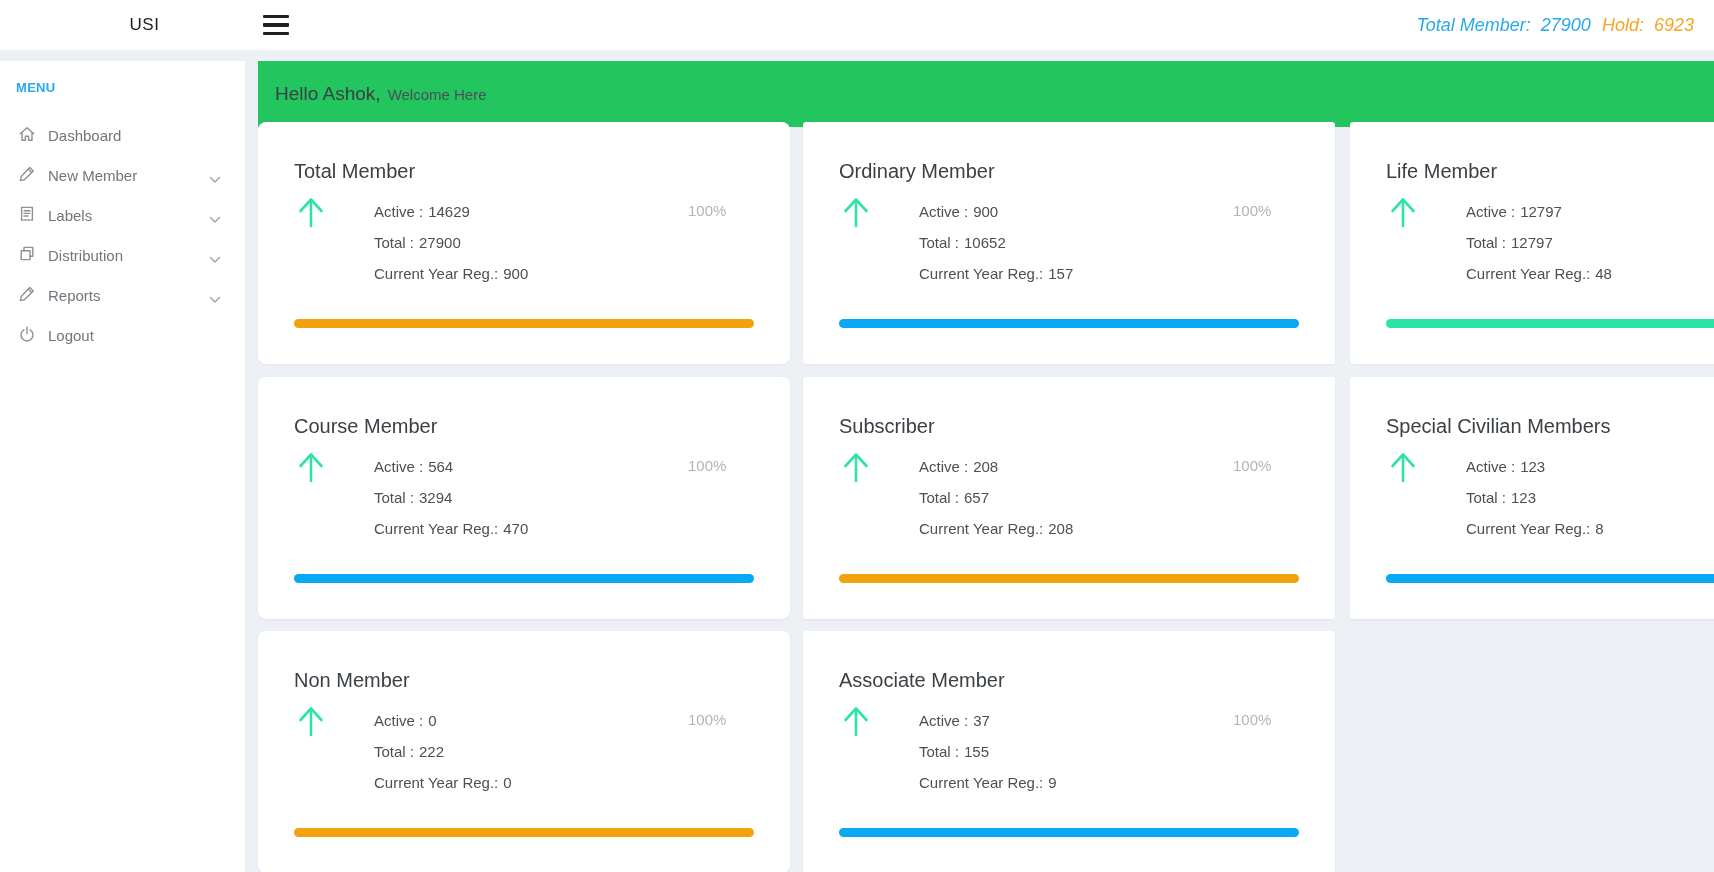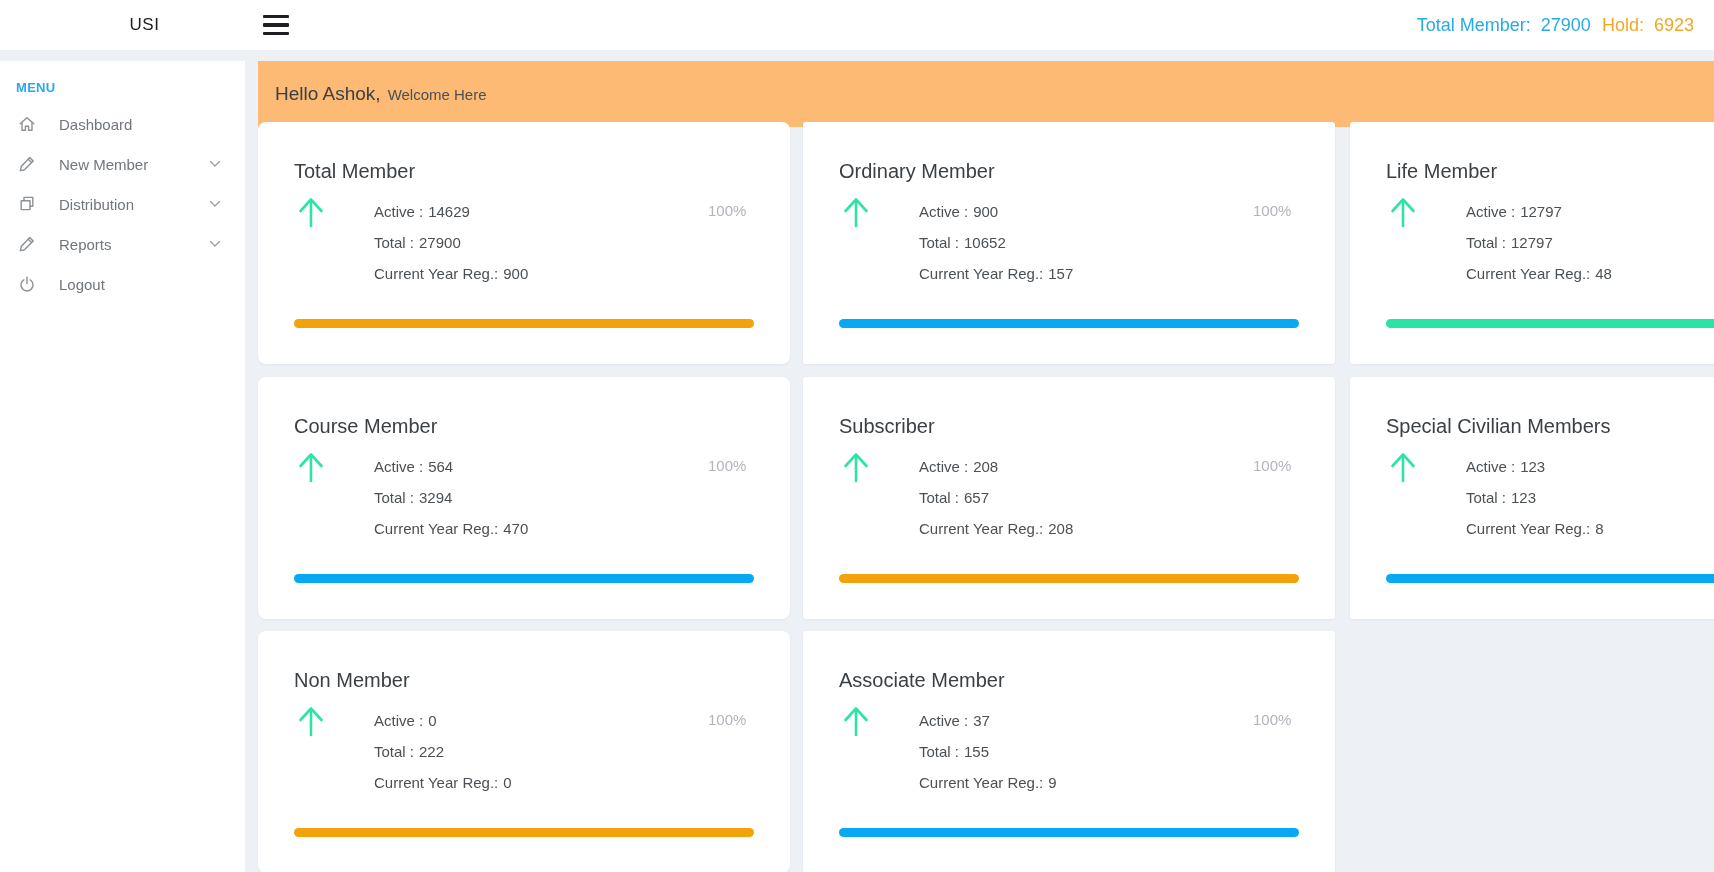--- a/index.html
+++ b/index.html
@@ -9,52 +9,52 @@
     background:#EDF0F5;
     color:#4B5055;
   }
   #app { position:relative; width:1714px; height:872px; overflow:hidden; background:#EDF0F5; }
 
   
   .topbar { position:absolute; left:0; top:0; width:1714px; height:50px; background:#FFFFFF; display:flex; align-items:center; z-index:5; }
   .brand { width:245px; text-align:center; font-size:17px; font-weight:normal; color:#1C1E21; letter-spacing:.5px;padding-left:44px; }
   .hamburger { margin-left:18px; width:26px; height:20px; display:flex; flex-direction:column; justify-content:space-between; cursor:pointer; }
   .hamburger span { display:block; height:3.4px; width:100%; background:#1D1F22; border-radius:1px; }
-  .topstats { margin-left:auto; margin-right:20px; font-size:18px; white-space:nowrap; }
+  .topstats { margin-left:auto; margin-right:20px; font-size:18px; white-space:nowrap;font-style:italic; }
   .topstats .blue { color:#29A9E8; }
   .topstats .orange { color:#F5A623; margin-left:6px; }
   .topstats .gap { margin-left:5px; }
 
   
   .sidebar { position:absolute; left:0; top:61px; width:245px; height:811px; background:#FFFFFF; }
   .menu-label { margin:19px 0 0 16px; font-size:13px; font-weight:bold; color:#29A9E8; letter-spacing:.3px; }
   .menu { margin-top:9px; }
-  .menu-item { height:40px; display:flex; align-items:center; padding:0 24px 0 17px; cursor:pointer;gap:11px; }
+  .menu-item { height:40px; display:flex; align-items:flex-end; padding:0 24px 0 17px; cursor:pointer; }
   .mi-icon { width:20px; height:20px; display:flex; align-items:center; justify-content:center; }
   .mi-icon svg { stroke:#8C9196; fill:none; stroke-width:1.4; stroke-linecap:round; stroke-linejoin:round; }
   .mi-label { margin-left:11px; font-size:15px; color:#70767C; }
   .mi-chevron { margin-left:auto; display:flex; }
   .mi-chevron svg { stroke:#9AA0A6; fill:none; stroke-width:1.4; stroke-linecap:round; stroke-linejoin:round; }
 
   
-  .hello { position:absolute; left:258px; top:61px; width:1456px; height:66px; background:#fdba74; display:flex; align-items:center; padding-left:17px; }
+  .hello { position:absolute; left:258px; top:61px; width:1456px; height:66px; background:#22c55e; display:flex; align-items:center; padding-left:17px; }
   .hello .greet { font-size:19px; color:#3B4045; }
   .hello .sub { font-size:15px; color:#4B5055; margin-left:7px; }
 
   
   .card { position:absolute; width:532px; height:242px; background:#FFFFFF; border-radius:3px; box-shadow:0 1px 3px rgba(40,50,70,.05); }
   .c1 { left:258px;border-radius:8px; } .c2 { left:803px; } .c3 { left:1350px; }
   .r1 { top:122px; } .r2 { top:377px; } .r3 { top:631px; }
   .card-title { position:absolute; left:36px; top:38px; font-size:20px; color:#3B4045; }
   .up-arrow { position:absolute; left:38px; top:73px; }
   .up-arrow svg { stroke:#2EE3A7; fill:none; stroke-width:2.6; stroke-linecap:round; stroke-linejoin:round; }
   .stats { position:absolute; left:116px; top:74px; }
   .stat { height:31px; line-height:31px; font-size:15px; color:#4B5055; display:flex; }
   .stat .val { margin-left:5px; }
-  .percent { position:absolute; left:450px; top:80px; font-size:15px; color:#B0B5BB; }
+  .percent { position:absolute; left:430px; top:80px; font-size:15px; color:#B0B5BB; }
   .bar { position:absolute; left:36px; right:36px; top:197px; height:9px; border-radius:4.5px; }
 </style>
 </head>
 <body>
 
 <svg width="0" height="0" style="position:absolute">
   <defs>
     <g id="i-home">
       <path d="M3.2 9.8 L10 3.8 L16.8 9.8"></path>
       <path d="M5 8.6 V16.2 H8.4 V12.2 H11.6 V16.2 H15 V8.6"></path>
@@ -141,20 +141,33 @@
             </svg>
           </span>
         <span class="mi-label">New Member</span>
         <span class="mi-chevron">
             <svg width="12" height="8" viewBox="0 0 12 8">
               <use href="#i-chevron"></use>
             </svg>
           </span>
       </div>
 
+      <div class="menu-item">
+        <span class="mi-icon">
+            <svg width="20" height="20" viewBox="0 0 20 20">
+              <use href="#i-receipt"></use>
+            </svg>
+          </span>
+        <span class="mi-label">Labels</span>
+        <span class="mi-chevron">
+            <svg width="12" height="8" viewBox="0 0 12 8">
+              <use href="#i-chevron"></use>
+            </svg>
+          </span>
+      </div>
 
       <div class="menu-item">
         <span class="mi-icon">
             <svg width="20" height="20" viewBox="0 0 20 20">
               <use href="#i-copy"></use>
             </svg>
           </span>
         <span class="mi-label">Distribution</span>
         <span class="mi-chevron">
             <svg width="12" height="8" viewBox="0 0 12 8">

